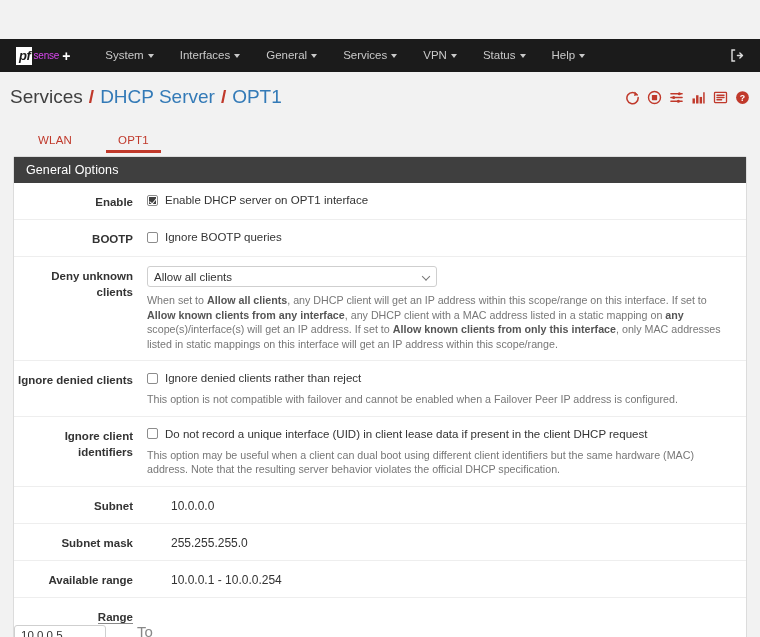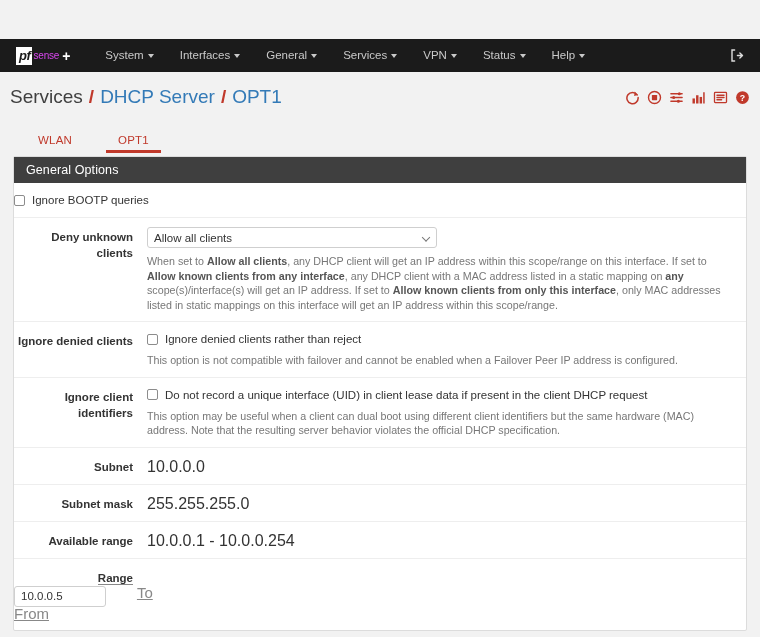--- a/index.html
+++ b/index.html
@@ -177,24 +177,25 @@
   .flabel .helplabel {
     border-bottom: 1px solid #888;
     cursor: help;
   }
   .fctrl {
     flex: 1;
     padding-right: 14px;
     min-width: 0;
   }
   .static-val {
-    font-size: 16px;
+    font-size: 12px;
     color: #333;
     line-height: 16px;
     padding-top: 2px;
+    margin-left: 24px;
   }
   .checkline {
     display: flex;
     align-items: center;
     gap: 7px;
     font-size: 11.5px;
     color: #333;
     line-height: 16px;
   }
   .cbox {
@@ -393,22 +394,32 @@
     <span>OPT1</span>
   </div>
 </div>
 
 <div class="page">
 
   <div class="panel">
     <div class="panel-heading">General Options</div>
     <div class="panel-body">
 
-
-      <div class="frow">
+      <div class="frow">
+        <div class="flabel">Enable</div>
+        <div class="fctrl">
+          <label class="checkline">
+            <span class="cbox checked"></span>
+            <span>Enable DHCP server on OPT1 interface</span>
+          </label>
+        </div>
+      </div>
+
+      <div class="frow">
+        <div class="flabel">BOOTP</div>
         <div class="fctrl">
           <label class="checkline">
             <span class="cbox"></span>
             <span>Ignore BOOTP queries</span>
           </label>
         </div>
       </div>
 
       <div class="frow">
         <div class="flabel">Deny unknown clients</div>

